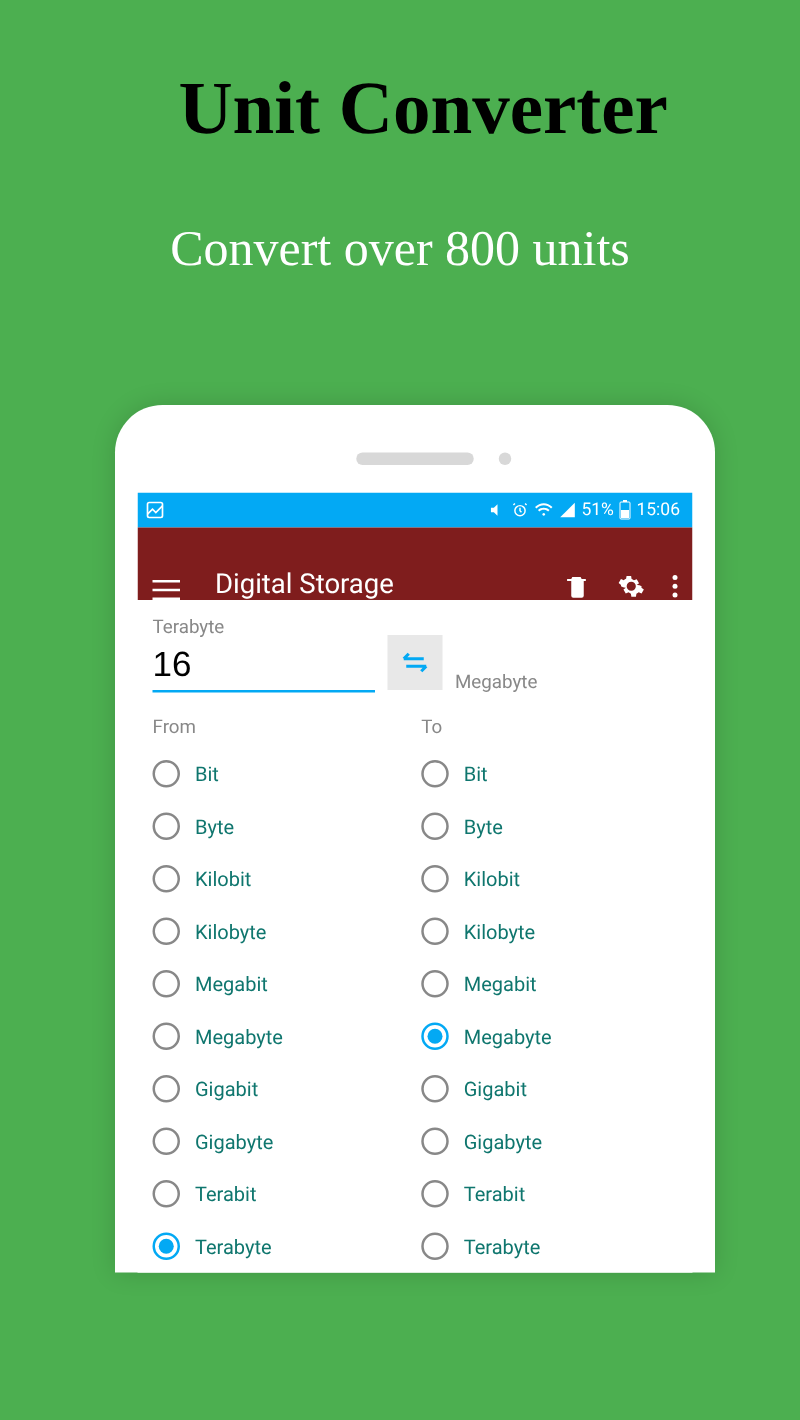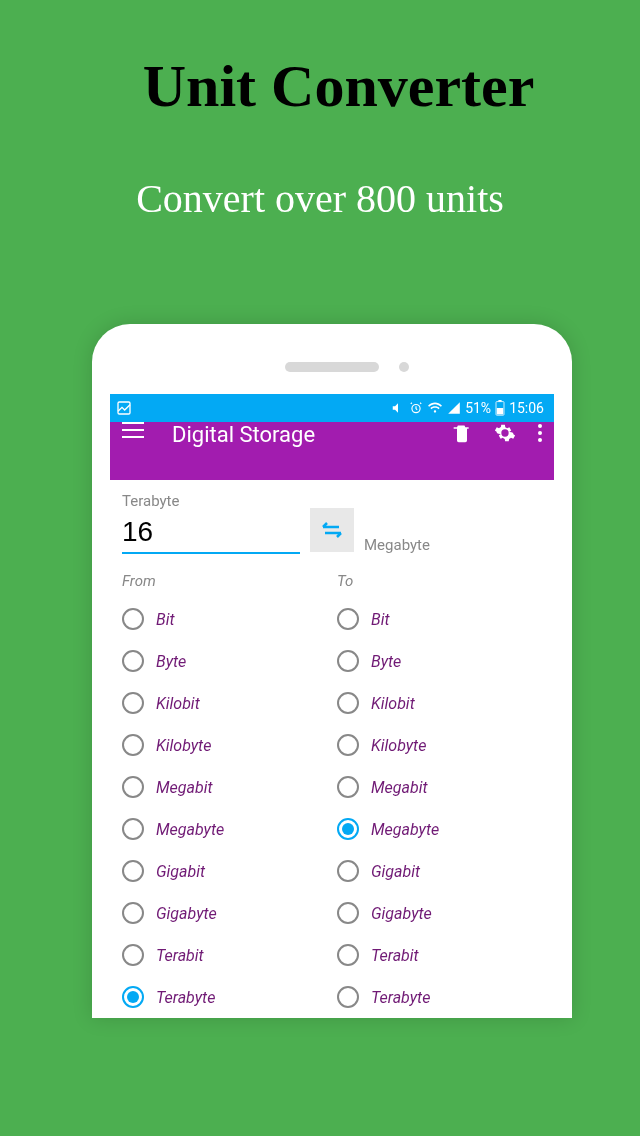--- a/index.html
+++ b/index.html
@@ -67,24 +67,24 @@
   color: white;
   font-size: 14px;
   display: flex;
   align-items: center;
   justify-content: space-between;
   padding: 0 10px 0 6px;
 }
 .status-left { display: flex; gap: 4px; }
 .status-right { display: flex; align-items: center; gap: 4px; }
 .app-bar {
-  background: #a21caf;
+  background: #7f1d1d;
   height: 58px;
   display: flex;
-  align-items: flex-start;
+  align-items: flex-end;
   padding: 0 12px;
   color: white;
 }
 .hamburger {
   width: 22px;
   height: 16px;
   display: flex;
   flex-direction: column;
   justify-content: space-between;
   margin-right: 28px;
@@ -122,21 +122,21 @@
   width: 44px;
   height: 44px;
   background: #e8e8e8;
   display: flex;
   align-items: center;
   justify-content: center;
   cursor: pointer;
   margin-bottom: 2px;
 }
 .columns { display: flex; gap: 10px; margin-top: 18px; }
-.col { flex: 1; font-style: italic; }
+.col { flex: 1; }
 .col-label { font-size: 15px; color: #888; margin-bottom: 8px; }
 .radio-row {
   display: flex;
   align-items: center;
   gap: 12px;
   padding: 10px 0;
   cursor: pointer;
 }
 .radio {
   width: 22px;
@@ -151,21 +151,21 @@
   content: '';
   position: absolute;
   width: 12px;
   height: 12px;
   background: #03A9F4;
   border-radius: 50%;
   top: 50%;
   left: 50%;
   transform: translate(-50%, -50%);
 }
-.radio-label { font-size: 16px; color: #701a75; }
+.radio-label { font-size: 16px; color: #0f766e; }
 </style>
 </head>
 <body>
 
 <div class="promo-title">Unit Converter</div>
 <div class="promo-subtitle">Convert  over 800 units</div>
 
 <div class="phone">
   <div class="phone-speaker">
     <div class="phone-sensor"></div>

